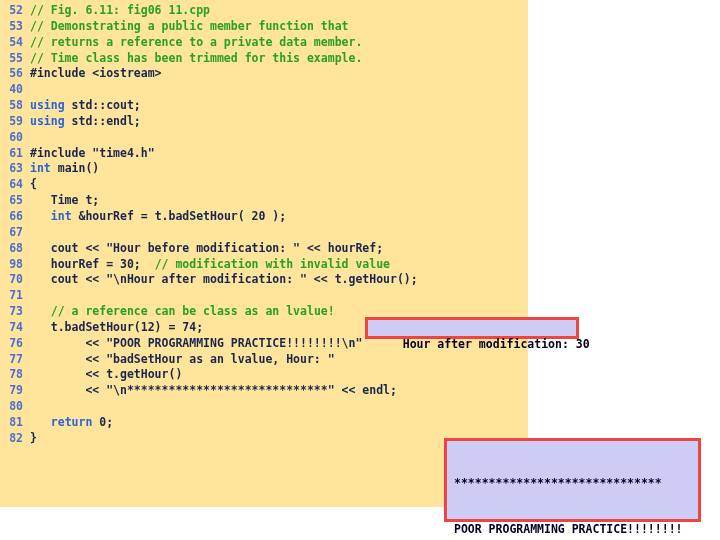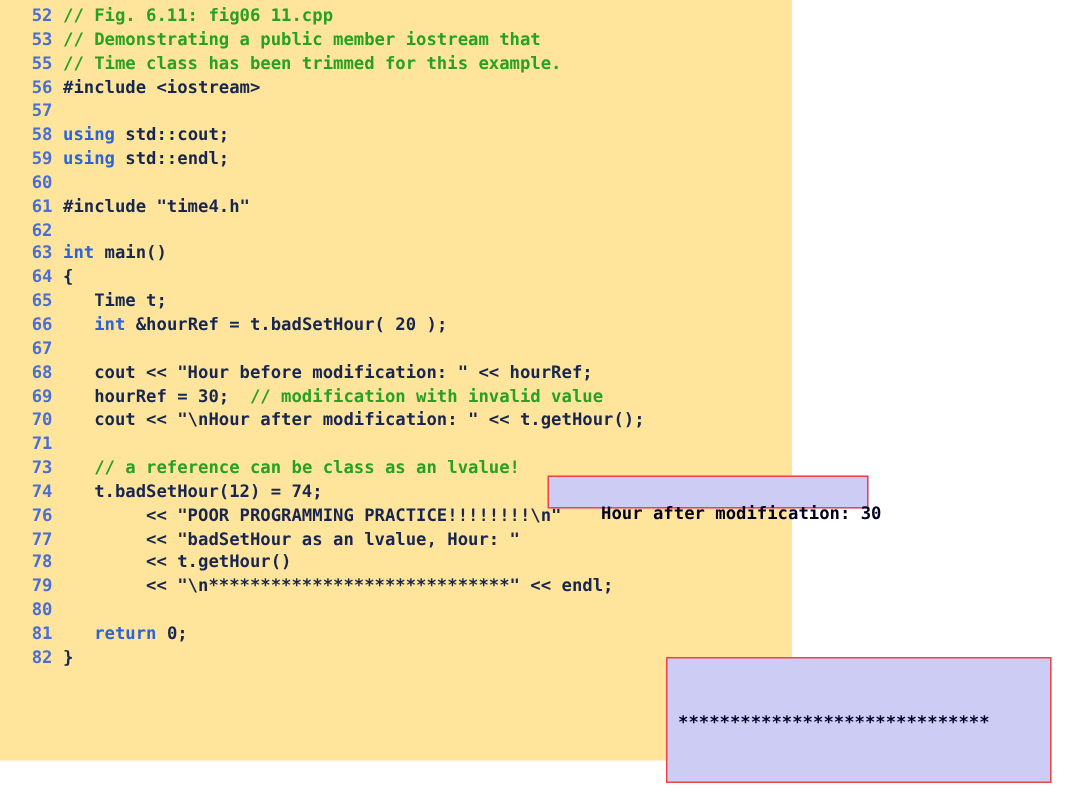--- a/index.html
+++ b/index.html
@@ -32,39 +32,38 @@
     padding: 3px 0 0 0;
   }
   .code-line {
     height: 15.85px;
     line-height: 15.85px;
     white-space: pre;
     font-size: 11.5px;
     font-weight: bold;
     font-family: "DejaVu Sans Mono", "Liberation Mono", monospace;
     display: block;
-    margin-left: 12px;
   }
   .ln {
     display: inline-block;
     width: 23px;
     text-align: right;
     color: #4a6fd4;
     font-weight: bold;
     margin-right: 7px;
   }
   .cm { color: #27a122; }       
   .kw { color: #2b63d9; }       
   .pl { color: #17264f; }       
 
   
   .outbox {
     position: absolute;
     background: #ccccf5;
-    border: 1px solid #ef4444;
+    border: 3px solid #ef4444;
     box-sizing: border-box;
     font-family: "DejaVu Sans Mono", "Liberation Mono", monospace;
     font-size: 11.5px;
     font-weight: bold;
     color: #000022;
     white-space: pre;
   }
   #output-box-1 {
     left: 365px;
     top: 317px;
@@ -86,52 +85,53 @@
     letter-spacing: 0px;
   }
 </style>
 </head>
 <body>
 
 <div id="screen">
 
   <div id="code-panel">
       <span class="code-line"><span class="ln">52</span><span class="cm">// Fig. 6.11: fig06 11.cpp</span></span>
-      <span class="code-line"><span class="ln">53</span><span class="cm">// Demonstrating a public member iostream that</span></span>
+      <span class="code-line"><span class="ln">53</span><span class="cm">// Demonstrating a public member function that</span></span>
+      <span class="code-line"><span class="ln">54</span><span class="cm">// returns a reference to a private data member.</span></span>
       <span class="code-line"><span class="ln">55</span><span class="cm">// Time class has been trimmed for this example.</span></span>
       <span class="code-line"><span class="ln">56</span><span class="pl">#include &lt;iostream&gt;</span></span>
-      <span class="code-line"><span class="ln">57</span><span class="pl"></span></span>
+      <span class="code-line"><span class="ln">40</span><span class="pl"></span></span>
       <span class="code-line"><span class="ln">58</span><span class="kw">using</span><span class="pl"> std::cout;</span></span>
       <span class="code-line"><span class="ln">59</span><span class="kw">using</span><span class="pl"> std::endl;</span></span>
       <span class="code-line"><span class="ln">60</span><span class="pl"></span></span>
       <span class="code-line"><span class="ln">61</span><span class="pl">#include "time4.h"</span></span>
-      <span class="code-line"><span class="ln">62</span><span class="pl"></span></span>
       <span class="code-line"><span class="ln">63</span><span class="kw">int</span><span class="pl"> main()</span></span>
       <span class="code-line"><span class="ln">64</span><span class="pl">{</span></span>
       <span class="code-line"><span class="ln">65</span><span class="pl">   Time t;</span></span>
       <span class="code-line"><span class="ln">66</span><span class="pl">   </span><span class="kw">int</span><span class="pl"> &amp;hourRef = t.badSetHour( 20 );</span></span>
       <span class="code-line"><span class="ln">67</span><span class="pl"></span></span>
       <span class="code-line"><span class="ln">68</span><span class="pl">   cout &lt;&lt; "Hour before modification: " &lt;&lt; hourRef;</span></span>
-      <span class="code-line"><span class="ln">69</span><span class="pl">   hourRef = 30;  </span><span class="cm">// modification with invalid value</span></span>
+      <span class="code-line"><span class="ln">98</span><span class="pl">   hourRef = 30;  </span><span class="cm">// modification with invalid value</span></span>
       <span class="code-line"><span class="ln">70</span><span class="pl">   cout &lt;&lt; "\nHour after modification: " &lt;&lt; t.getHour();</span></span>
       <span class="code-line"><span class="ln">71</span><span class="pl"></span></span>
       <span class="code-line"><span class="ln">73</span><span class="pl">   </span><span class="cm">// a reference can be class as an lvalue!</span></span>
       <span class="code-line"><span class="ln">74</span><span class="pl">   t.badSetHour(12) = 74;</span></span>
       <span class="code-line"><span class="ln">76</span><span class="pl">        &lt;&lt; "POOR PROGRAMMING PRACTICE!!!!!!!!\n"</span></span>
       <span class="code-line"><span class="ln">77</span><span class="pl">        &lt;&lt; "badSetHour as an lvalue, Hour: "</span></span>
       <span class="code-line"><span class="ln">78</span><span class="pl">        &lt;&lt; t.getHour()</span></span>
       <span class="code-line"><span class="ln">79</span><span class="pl">        &lt;&lt; "\n*****************************" &lt;&lt; endl;</span></span>
       <span class="code-line"><span class="ln">80</span><span class="pl"></span></span>
       <span class="code-line"><span class="ln">81</span><span class="pl">   </span><span class="kw">return</span><span class="pl"> 0;</span></span>
       <span class="code-line"><span class="ln">82</span><span class="pl">}</span></span>
     </div>
 
   <div class="outbox" id="output-box-1">
     <span>Hour after modification: 30</span>
   </div>
 
   <div class="outbox" id="output-box-2">
     <span class="oline">******************************</span>
+    <span class="oline">POOR PROGRAMMING PRACTICE!!!!!!!!</span>
     
     
   </div>
 
 </div>
 
 </body></html>

